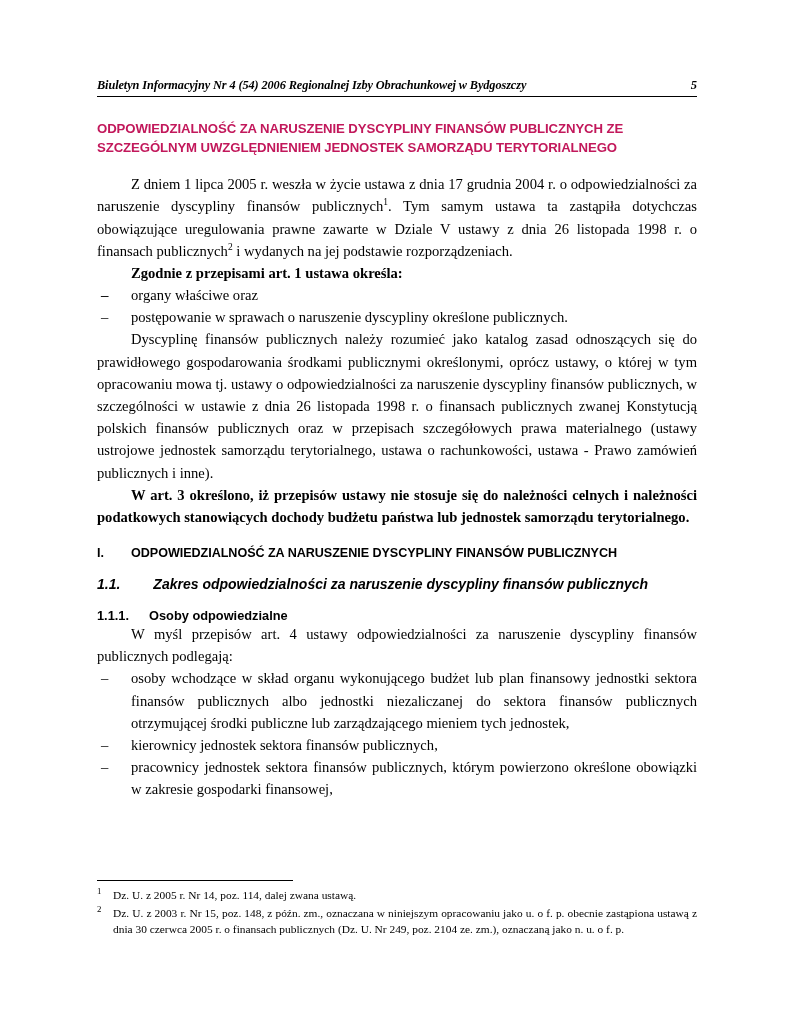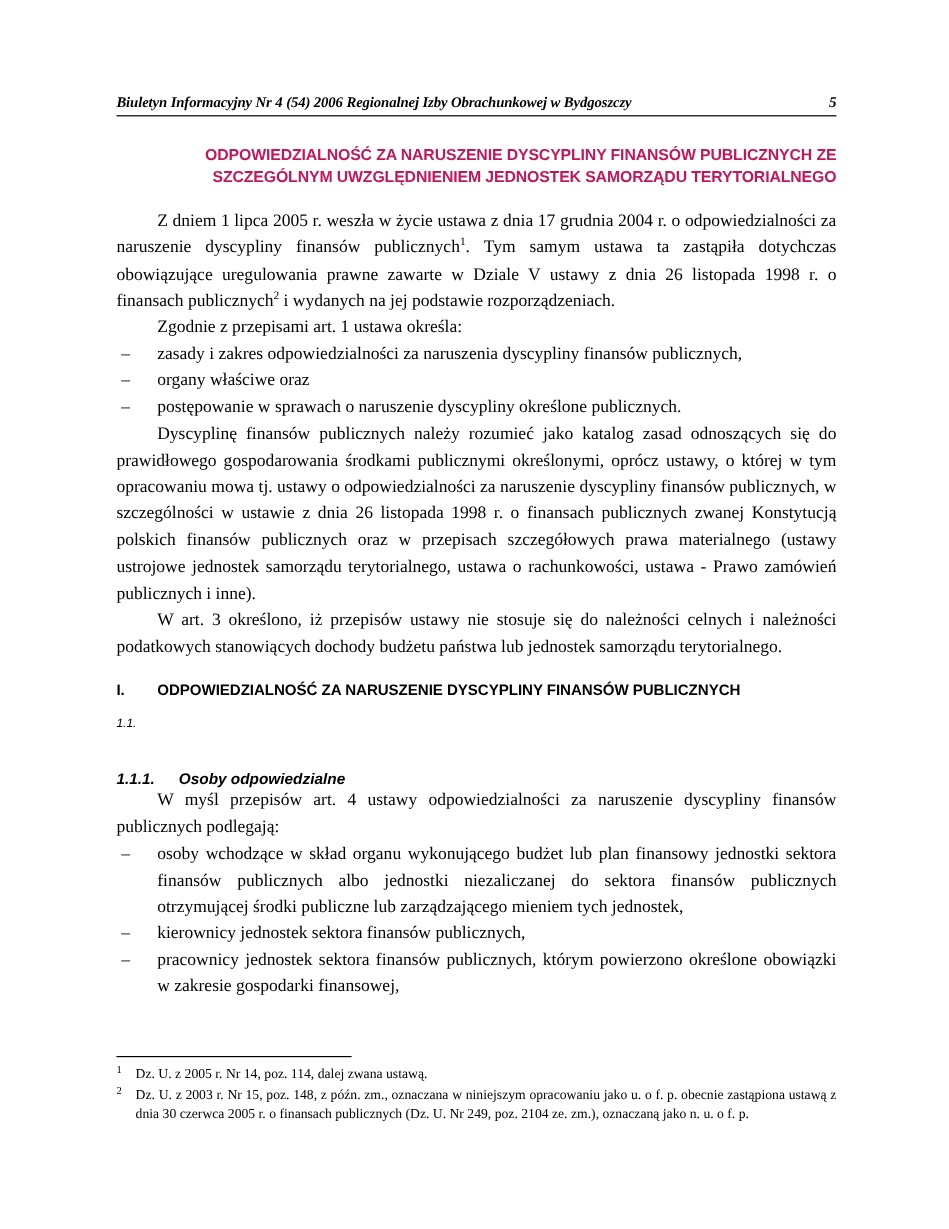--- a/index.html
+++ b/index.html
@@ -58,35 +58,35 @@
 
   
   .section-heading {
     margin-top: 22px;
     font-family: "Liberation Sans", sans-serif;
     font-weight: bold;
     font-size: 13.2px;
     line-height: 1.45;
     color: #c2185b;
     letter-spacing: -0.1px;
-    text-align: right;
   }
 
   p.body {
     margin: 0;
     font-size: 14.6px;
     line-height: 1.52;
     text-align: justify;
     text-indent: 34px;
   }
   p.body.first {
     margin-top: 16px;
   }
   p.body + p.body {
     margin-top: 0px;
+    font-weight: bold;
   }
 
   sup {
     font-size: 9.5px;
     vertical-align: super;
     line-height: 0;
   }
 
   
   ul.dash {
@@ -116,35 +116,34 @@
     letter-spacing: -0.05px;
     display: flex;
   }
   .h-level1 .num {
     width: 34px;
     flex: 0 0 34px;
   }
   .h-level2 {
     margin-top: 16px;
     font-family: "Liberation Sans", sans-serif;
-    font-weight: normal;
+    font-weight: bold;
     font-style: italic;
-    font-size: 10px;
+    font-size: 14px;
     display: flex;
     gap: 28px;
   }
   .h-level2 .num {
     flex: 0 0 auto;
     margin-right: 5px;
   }
   .h-level3 {
-    margin-top: 32px;
-    font-family: "Liberation Sans", sans-serif;
-    font-weight: bold;
-    font-style: italic;
+    margin-top: 16px;
+    font-family: "Liberation Sans", sans-serif;
+    font-weight: bold;
     font-size: 12.8px;
     display: flex;
   }
   .h-level3 .num {
     width: 52px;
     flex: 0 0 52px;
   }
 
   .gap-after-head {
     margin-top: 14px;
@@ -194,36 +193,37 @@
     </div>
 
 
     <div class="section-heading">ODPOWIEDZIALNOŚĆ ZA NARUSZENIE DYSCYPLINY FINANSÓW PUBLICZNYCH ZE SZCZEGÓLNYM UWZGLĘDNIENIEM JEDNOSTEK SAMORZĄDU TERYTORIALNEGO</div>
 
     <p class="body first"><span>Z dniem 1 lipca 2005 r. weszła w życie ustawa z dnia 17 grudnia 2004 r. o odpowiedzialności za naruszenie dyscypliny finansów publicznych</span><sup>1</sup><span>. Tym samym ustawa ta zastąpiła dotychczas obowiązujące uregulowania prawne zawarte w Dziale V ustawy z dnia 26 listopada 1998 r. o finansach publicznych</span><sup>2</sup><span> i wydanych na jej podstawie rozporządzeniach.</span></p>
 
     <p class="body">Zgodnie z przepisami art. 1 ustawa określa:</p>
 
     <ul class="dash">
-      <li><span class="dash-mark">–</span><span>zasady i zakres odpowiedzialności za naruszenia dyscypliny finansów publicznych,</span></li>
+      <li><span class="dash-mark">–</span></li>
       <li><span class="dash-mark">–</span><span>organy właściwe oraz</span></li>
       <li><span class="dash-mark">–</span><span>postępowanie w sprawach o naruszenie dyscypliny określone publicznych.</span></li>
     </ul>
 
     <p class="body">Dyscyplinę finansów publicznych należy rozumieć jako katalog zasad odnoszących się do prawidłowego gospodarowania środkami publicznymi określonymi, oprócz ustawy, o której w tym opracowaniu mowa tj. ustawy o odpowiedzialności za naruszenie dyscypliny finansów publicznych, w szczególności w ustawie z dnia 26 listopada 1998 r. o finansach publicznych zwanej Konstytucją polskich finansów publicznych oraz w przepisach szczegółowych prawa materialnego (ustawy ustrojowe jednostek samorządu terytorialnego, ustawa o rachunkowości, ustawa - Prawo zamówień publicznych i inne).</p>
 
     <p class="body">W art. 3 określono, iż przepisów ustawy nie stosuje się do należności celnych i należności podatkowych stanowiących dochody budżetu państwa lub jednostek samorządu terytorialnego.</p>
 
     <div class="h-level1">
       <span class="num">I.</span>
       <span>ODPOWIEDZIALNOŚĆ ZA NARUSZENIE DYSCYPLINY FINANSÓW PUBLICZNYCH</span>
     </div>
 
     <div class="h-level2">
       <span class="num">1.1.</span>
+      <span>Zakres odpowiedzialności za naruszenie dyscypliny finansów publicznych</span>
     </div>
 
     <div class="h-level3">
       <span class="num">1.1.1.</span>
       <span>Osoby odpowiedzialne</span>
     </div>
 
     <p class="body gap-after-head">W myśl przepisów art. 4 ustawy odpowiedzialności za naruszenie dyscypliny finansów publicznych podlegają:</p>
 
     <ul class="dash">

